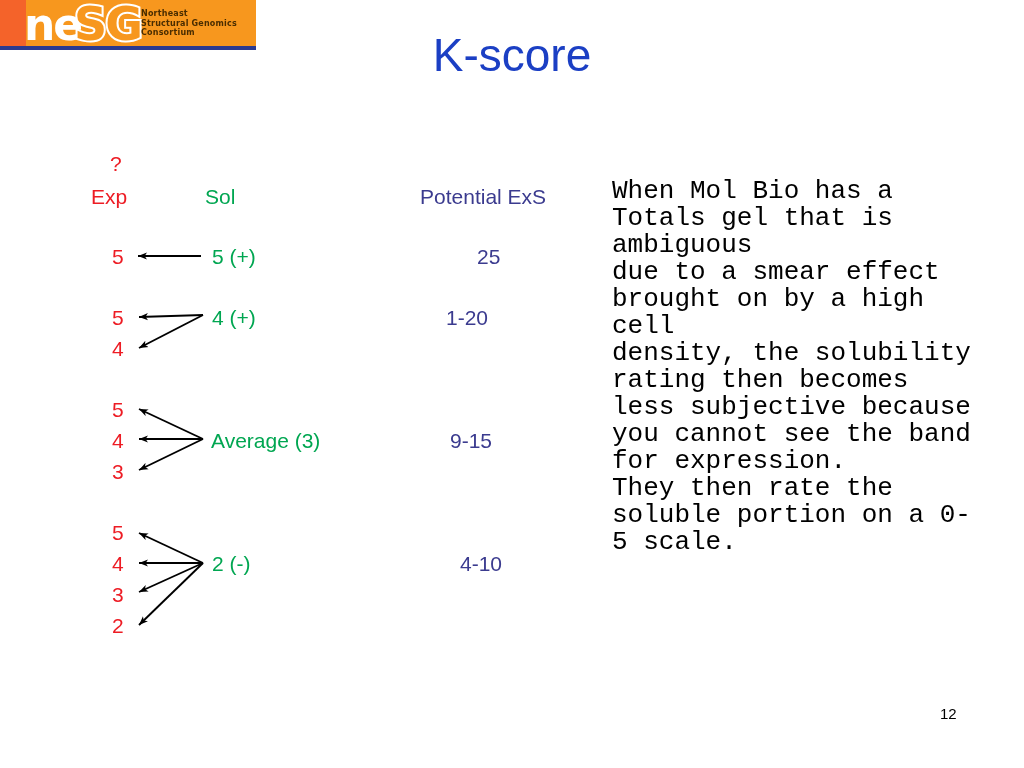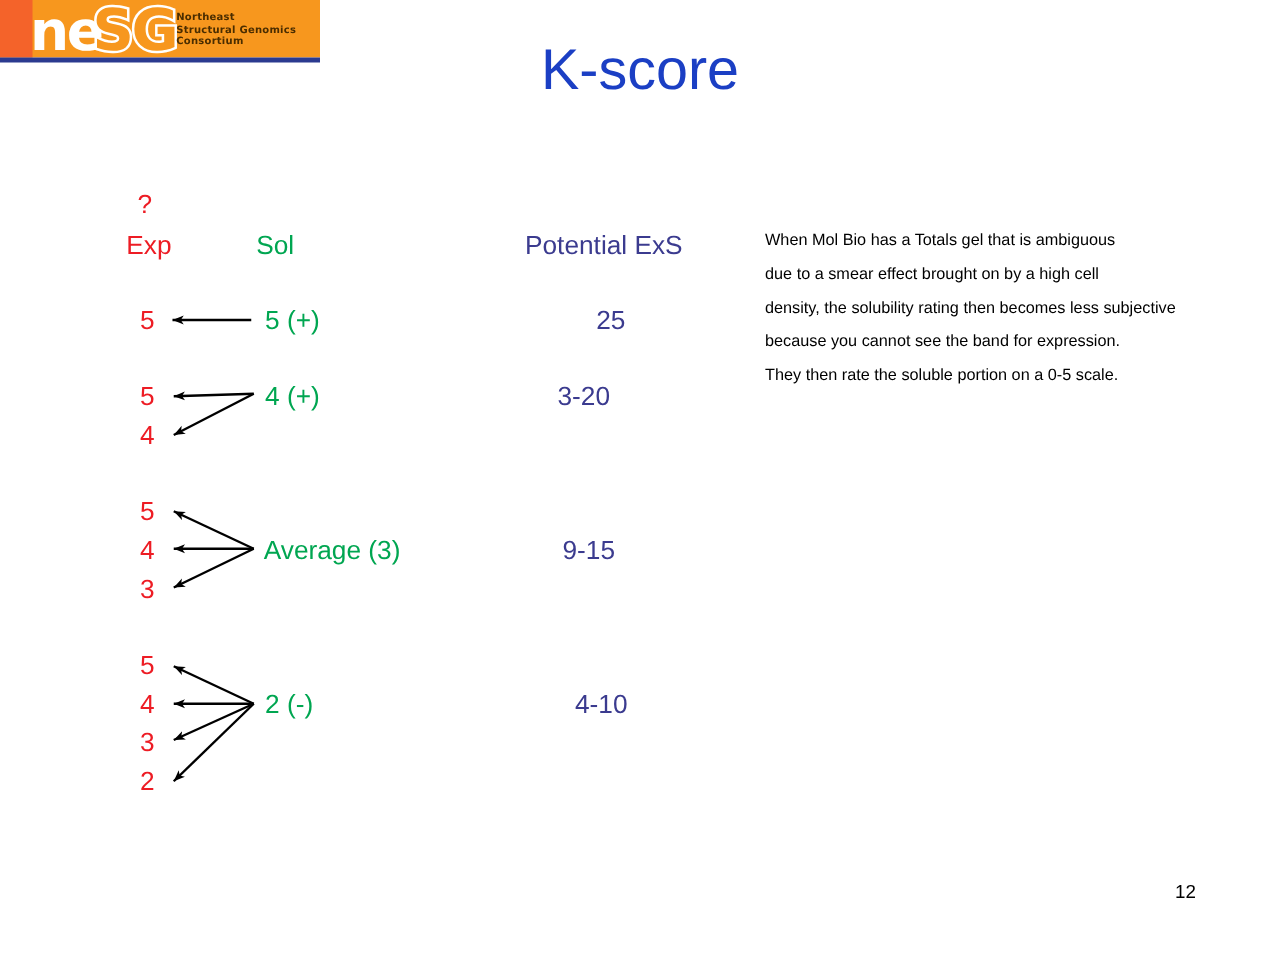--- a/index.html
+++ b/index.html
@@ -78,41 +78,41 @@
     position: absolute;
     font-size: 21px;
     font-family: "Liberation Sans", sans-serif;
     white-space: nowrap;
   }
   .exp   { color: #ED1C24; }
   .sol   { color: #00A651; }
   .exs   { color: #3B3B8F; margin-left: 36px; }
 
   .hdr-q   { left: 110px; top: 152px; font-size: 21px; }
-  .hdr-exp { left: 101px; top: 185px; }
+  .hdr-exp { left: 91px; top: 185px; }
   .hdr-sol { left: 205px; top: 185px; }
   .hdr-exs { left: 384px; top: 185px; }
 
   #arrows {
     position: absolute;
     left: 0; top: 0;
     width: 1024px; height: 768px;
     pointer-events: none;
   }
 
   
   #note {
     position: absolute;
     left: 612px;
     top: 178px;
     width: 370px;
     color: #000000;
-    font-size: 13px;
+    font-size: 26px;
     line-height: 27px;
-    font-family: Liberation Sans, sans-serif;
+    font-family: Liberation Mono, monospace;
     white-space: pre-line;
   }
 
   
   #pagenum {
     position: absolute;
     left: 940px;
     top: 705px;
     color: #000000;
     font-size: 15px;
@@ -146,21 +146,21 @@
   <div class="cell sol hdr-sol">Sol</div>
   <div class="cell exs hdr-exs">Potential ExS</div>
 
   <div class="cell exp" style="left:112px;top:245px;">5</div>
   <div class="cell sol" style="left:212px;top:245px;">5 (+)</div>
   <div class="cell exs" style="left:441px;top:245px;">25</div>
 
   <div class="cell exp" style="left:112px;top:306px;">5</div>
   <div class="cell exp" style="left:112px;top:337px;">4</div>
   <div class="cell sol" style="left:212px;top:306px;">4 (+)</div>
-  <div class="cell exs" style="left:410px;top:306px;">3-20</div>
+  <div class="cell exs" style="left:410px;top:306px;">1-20</div>
 
   <div class="cell exp" style="left:112px;top:398px;">5</div>
   <div class="cell exp" style="left:112px;top:429px;">4</div>
   <div class="cell exp" style="left:112px;top:460px;">3</div>
   <div class="cell sol" style="left:211px;top:429px;">Average (3)</div>
   <div class="cell exs" style="left:414px;top:429px;text-align:center;">9-15</div>
 
   <div class="cell exp" style="left:112px;top:521px;">5</div>
   <div class="cell exp" style="left:112px;top:552px;">4</div>
   <div class="cell exp" style="left:112px;top:583px;">3</div>

